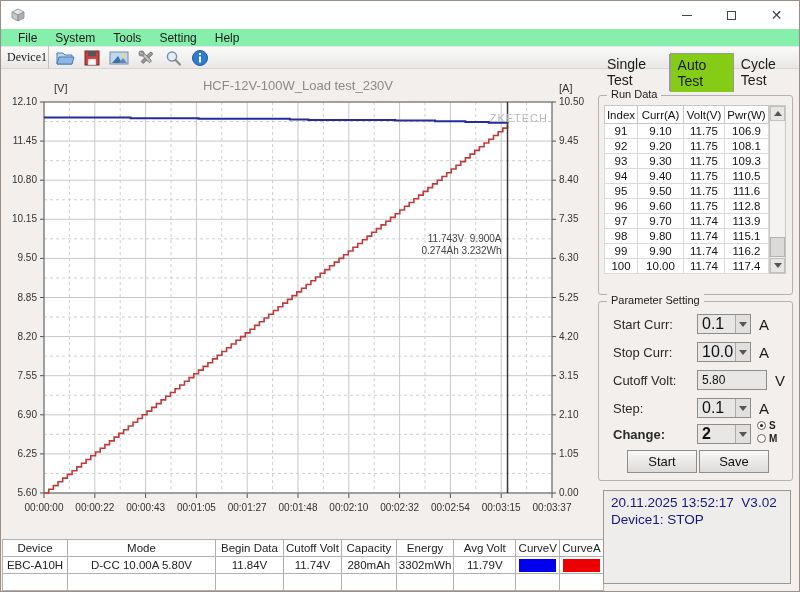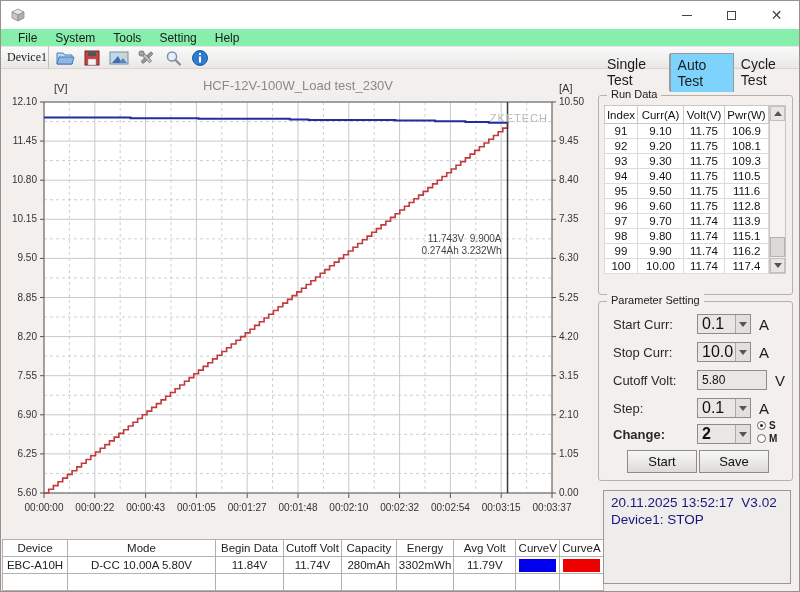--- a/index.html
+++ b/index.html
@@ -33,21 +33,21 @@
   .watermark-text{font-size:11px;fill:#b8b8b8;letter-spacing:1px;font-family:"Liberation Sans",sans-serif;}
   
   .summary-table{position:absolute;left:1px;top:538px;border-collapse:collapse;background:#fff;}
   .summary-table th,.summary-table td{border:1px solid #b3b0ad;font-size:11.5px;font-weight:normal;color:#222;text-align:center;padding:0 2px;height:17px;white-space:nowrap;overflow:hidden;}
   .summary-table{border:1px solid #8a8784;}
   .swatch{height:13px;margin:1px;}
   
   .right-panel{position:absolute;left:593px;top:68px;width:207px;height:524px;}
   .tab-row{position:absolute;left:6px;top:2px;display:flex;align-items:flex-end;height:20px;}
   .tab{font-size:14px;color:#1b1b1b;padding:2px 19px 3px 7px;border-right:1px solid #9a9a9a;}
-  .tab.active{border:1px solid #9a9a9a;border-bottom:none;background:#7dd3fc;padding-top:3px;margin-bottom:-1px;}
+  .tab.active{border:1px solid #9a9a9a;border-bottom:none;background:#84cc16;padding-top:3px;margin-bottom:-1px;}
   .groupbox{position:absolute;left:4px;width:195px;border:1px solid #b4b1ae;border-radius:3px;}
   .group-label{position:absolute;top:-8px;left:8px;background:#f2efed;padding:0 4px;font-size:11px;color:#1b1b1b;}
   .gb-run{top:26px;height:200px;}
   .gb-param{top:232px;height:180px;}
   
   .run-wrap{position:absolute;left:5px;top:9px;display:flex;}
   .run-table{border-collapse:collapse;background:#fff;}
   .run-table th{font-size:11.5px;font-weight:normal;color:#111;height:18px;border:1px solid #c9c7c4;}
   .run-table td{font-size:11.5px;color:#111;text-align:center;height:15px;border:1px solid #dddbd8;}
   .scrollbar{width:17px;height:169px;background:#f4f3f2;border:1px solid #c9c7c4;position:relative;margin-left:0;}

